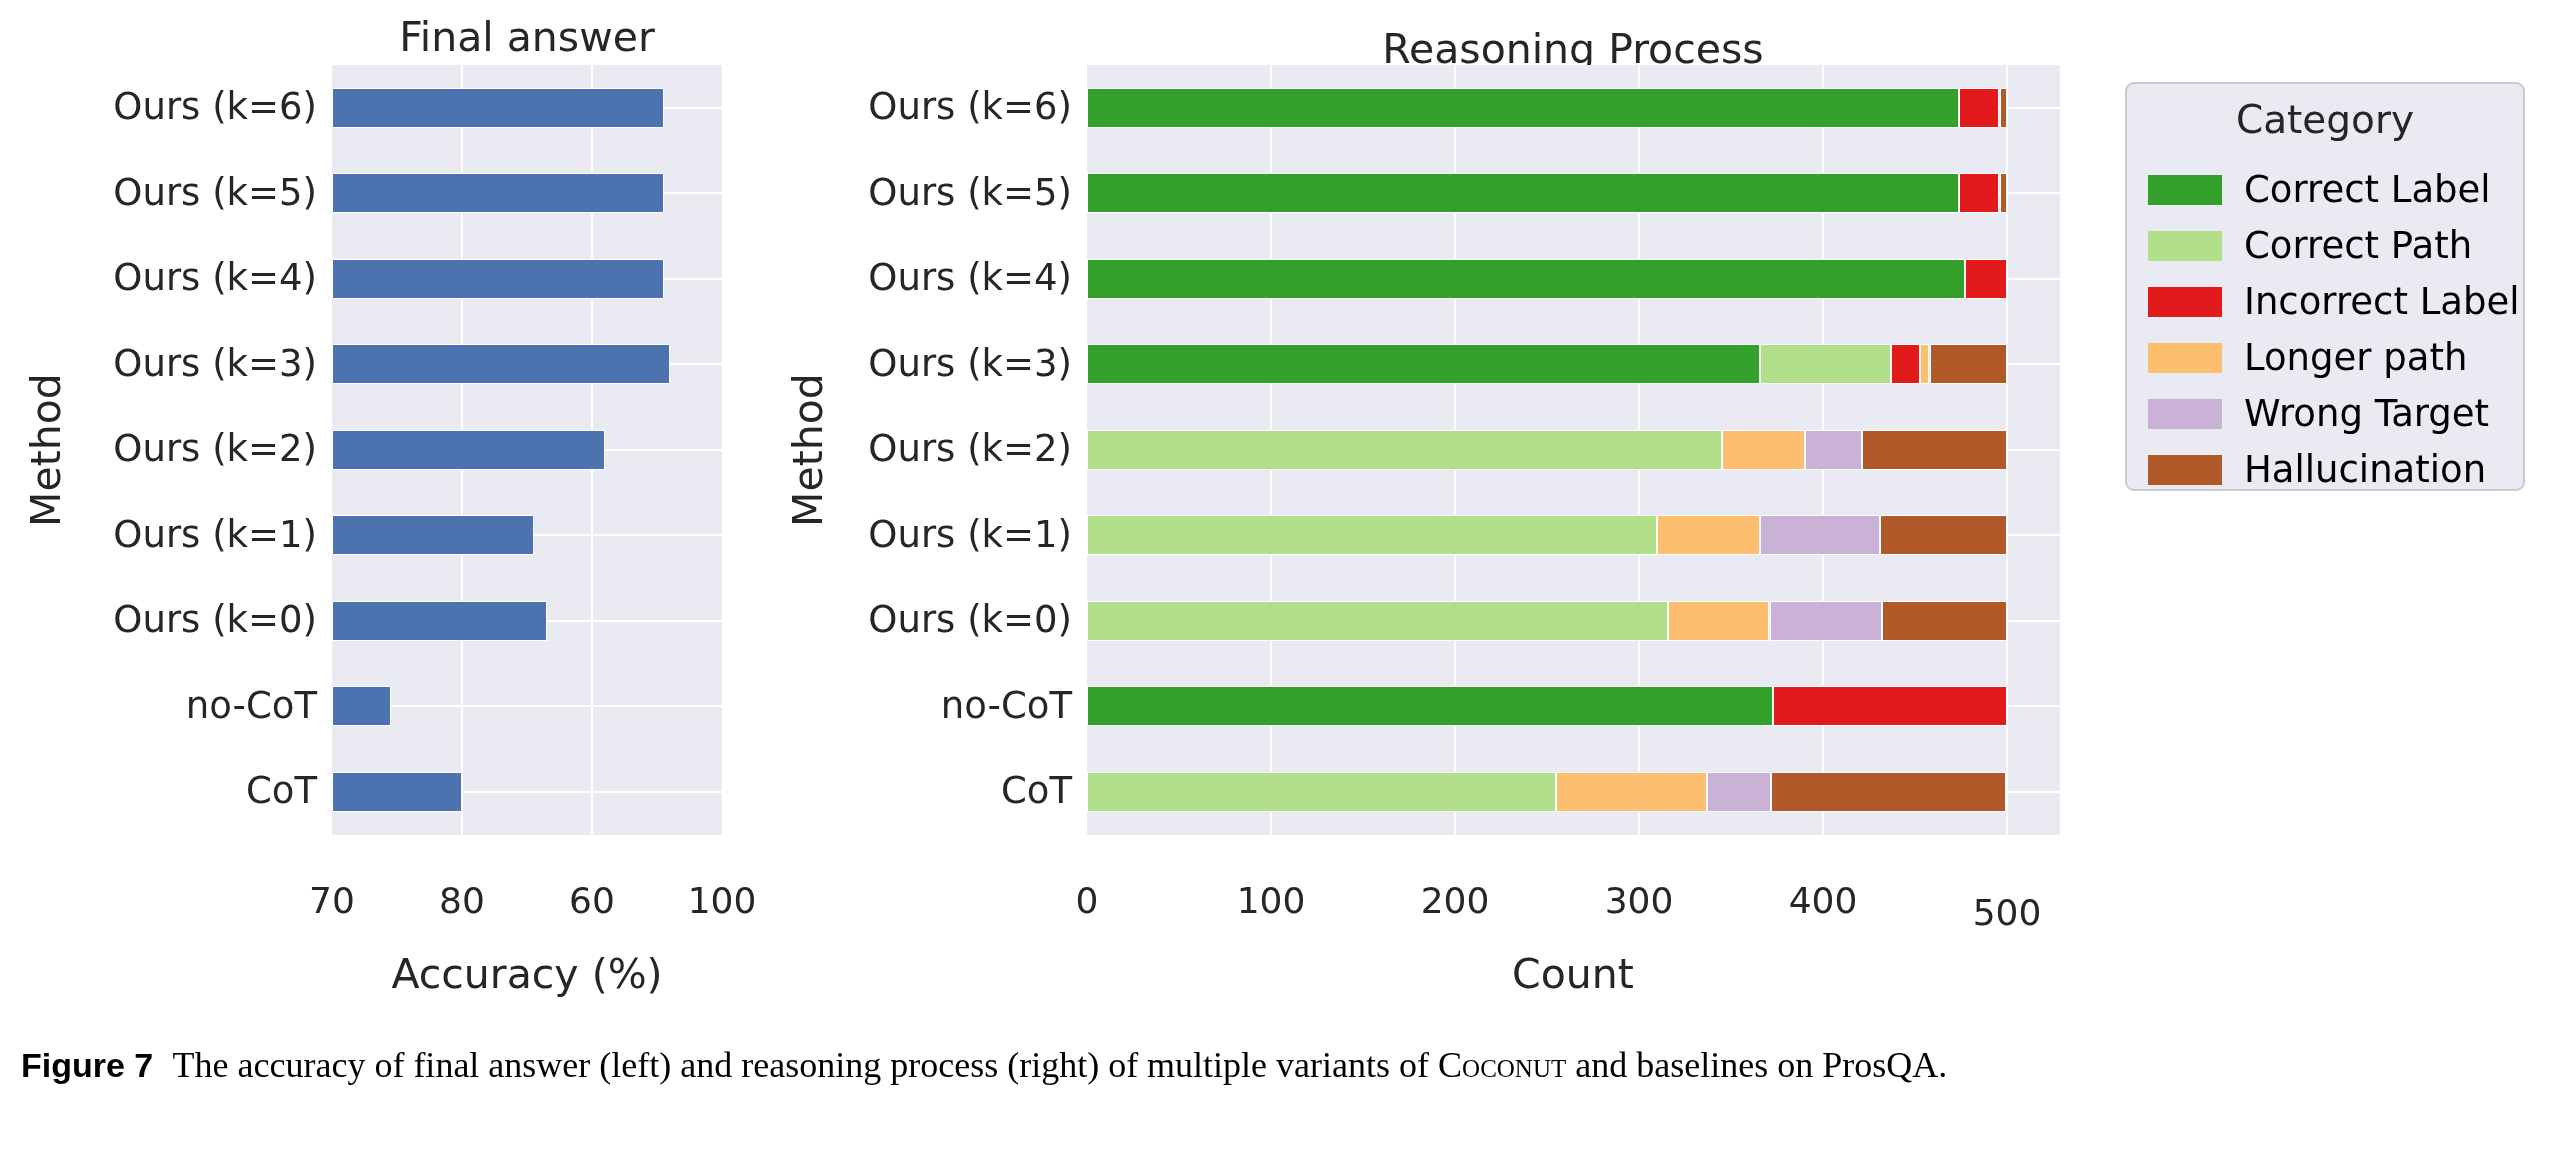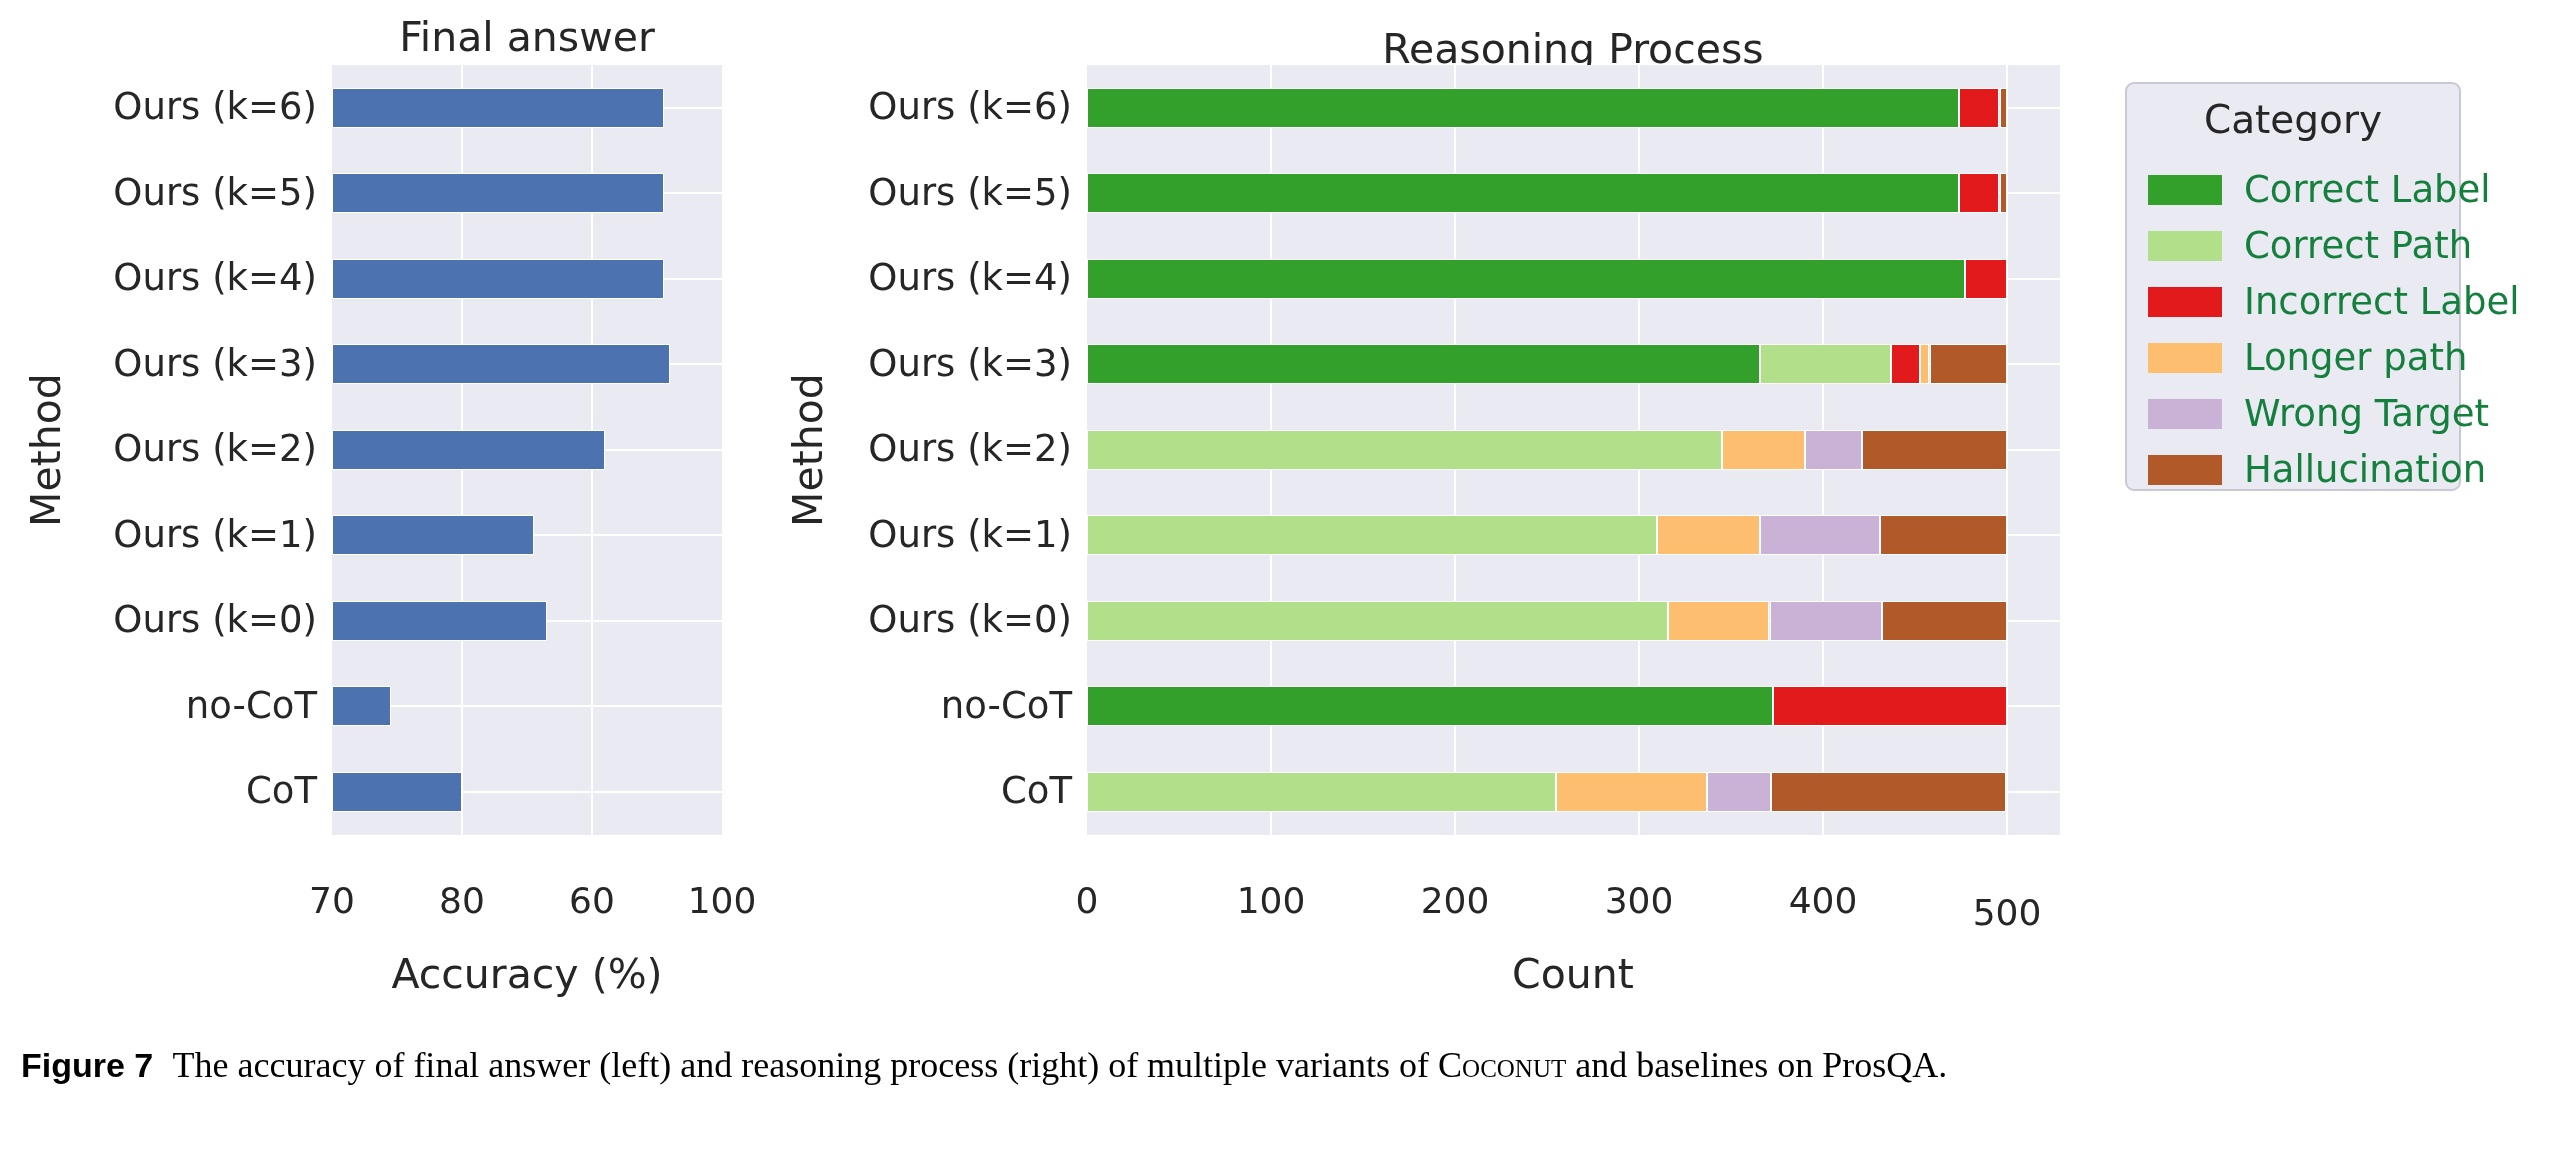--- a/index.html
+++ b/index.html
@@ -47,21 +47,21 @@
     white-space:nowrap;
   }
   .xtick{
     position:absolute;
     font-size:36px;color:#262626;
     transform:translateX(-50%);
     white-space:nowrap;
   }
   #legend{
     position:absolute;
-    left:2125px;top:82px;width:336px;height:409px;
+    left:2125px;top:82px;width:400px;height:409px;
     box-sizing:border-box;
     background:#eaeaf2;
     border:2.2px solid #c9c9d3;
     border-radius:9px;
   }
   #legend-title{
     text-align:center;
     font-size:39px;color:#262626;
     margin-top:13.4px;
   }
@@ -69,21 +69,21 @@
     display:flex;align-items:center;
     height:56px;
     padding-left:21px;
   }
   .legend-swatch{
     width:74px;height:30px;
     flex:0 0 auto;
     margin-right:22px;
   }
   .legend-label{
-    font-size:37px;color:#15803d;
+    font-size:37px;color:#000000;
     white-space:nowrap;
   }
   #caption{
     position:absolute;
     left:21px;top:1038px;width:2539px;
     font-family:"Liberation Serif", serif;
     font-size:36px;color:#000000;
     line-height:1.55;
   }
   #caption-label{

